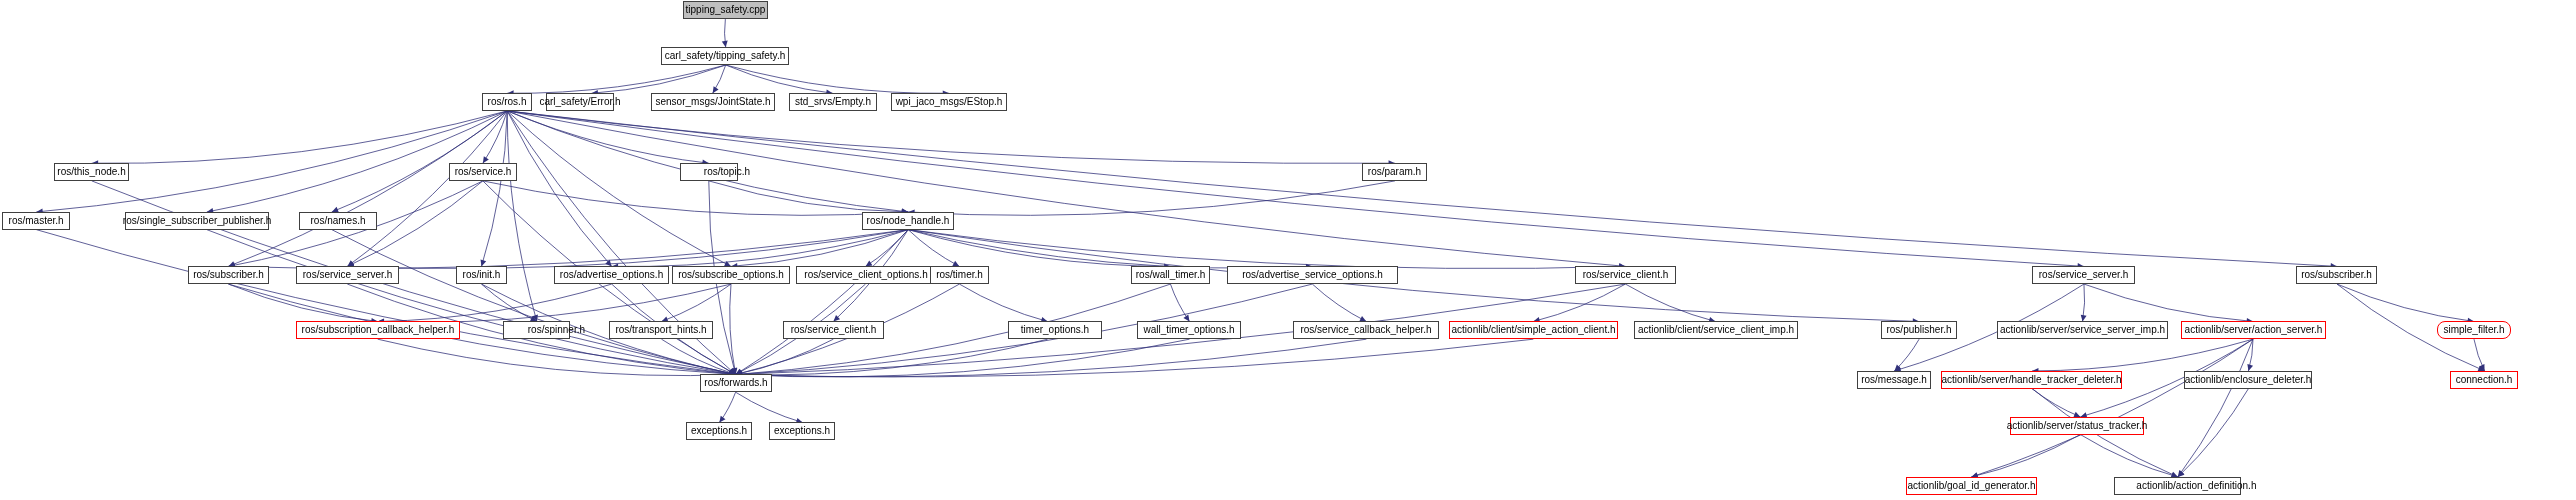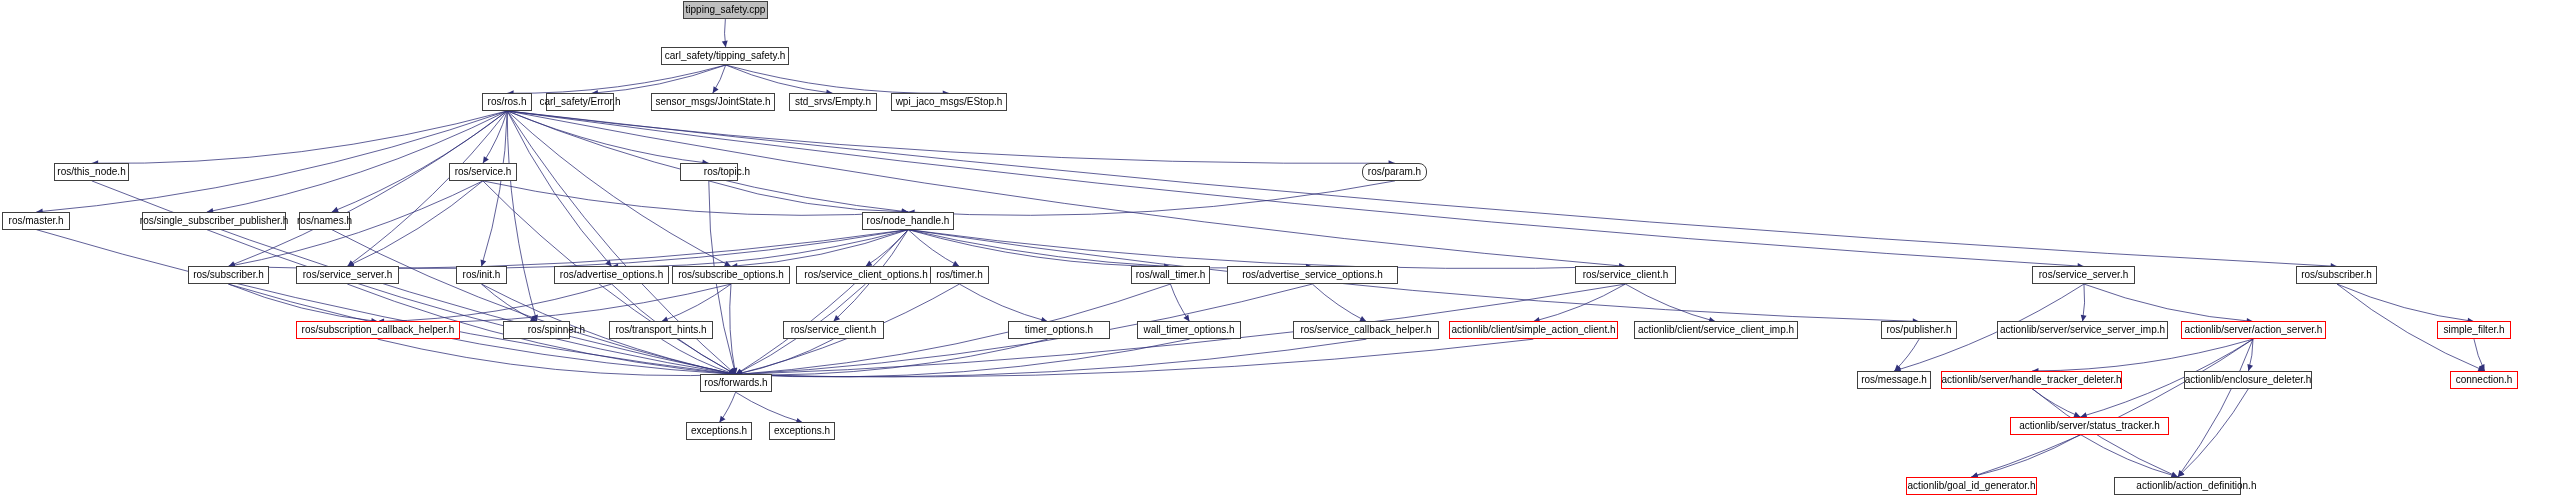--- a/index.html
+++ b/index.html
@@ -252,55 +252,55 @@
       <div class="node root" style="left: 683px; top: 1.4px; width: 85px;">tipping_safety.cpp</div>
       <div class="node" style="left: 661px; top: 47px; width: 128px;">carl_safety/tipping_safety.h</div>
       <div class="node" style="left: 482px; top: 93px; width: 50px;">ros/ros.h</div>
       <div class="node" style="left: 546px; top: 93px; width: 68px;">carl_safety/Error.h</div>
       <div class="node" style="left: 651px; top: 93px; width: 124px;">sensor_msgs/JointState.h</div>
       <div class="node" style="left: 789px; top: 93px; width: 88px;">std_srvs/Empty.h</div>
       <div class="node" style="left: 891px; top: 93px; width: 116px;">wpi_jaco_msgs/EStop.h</div>
       <div class="node" style="left: 54px; top: 163px; width: 75px;">ros/this_node.h</div>
       <div class="node" style="left: 449px; top: 163px; width: 68px;">ros/service.h</div>
       <div class="node" style="left: 680px; top: 163px; width: 58px; padding-left: 40px;">ros/topic.h</div>
-      <div class="node" style="left: 1362px; top: 163px; width: 65px; border-radius: 8px;">ros/param.h</div>
+      <div class="node" style="left: 1362px; top: 163px; width: 65px;">ros/param.h</div>
       <div class="node" style="left: 2.1px; top: 212px; width: 68px;">ros/master.h</div>
-      <div class="node" style="left: 125px; top: 212px; width: 144px; margin-left: 17px;">ros/single_subscriber_publisher.h</div>
-      <div class="node" style="left: 299px; top: 212px; width: 51px; text-align: center;">ros/names.h</div>
+      <div class="node" style="left: 125px; top: 212px; width: 144px;">ros/single_subscriber_publisher.h</div>
+      <div class="node" style="left: 299px; top: 212px; width: 78px; text-align: center;">ros/names.h</div>
       <div class="node" style="left: 862px; top: 212px; width: 92px;">ros/node_handle.h</div>
       <div class="node" style="left: 188px; top: 266px; width: 81px;">ros/subscriber.h</div>
       <div class="node" style="left: 296px; top: 266px; width: 103px;">ros/service_server.h</div>
       <div class="node" style="left: 456px; top: 266px; width: 51px;">ros/init.h</div>
       <div class="node" style="left: 554px; top: 266px; width: 115px;">ros/advertise_options.h</div>
       <div class="node" style="left: 672px; top: 266px; width: 118px;">ros/subscribe_options.h</div>
       <div class="node" style="left: 796px; top: 266px; width: 140px;">ros/service_client_options.h</div>
       <div class="node" style="left: 930px; top: 266px; width: 59px;">ros/timer.h</div>
       <div class="node" style="left: 1131px; top: 266px; width: 79px;">ros/wall_timer.h</div>
       <div class="node" style="left: 1227px; top: 266px; width: 171px;">ros/advertise_service_options.h</div>
       <div class="node" style="left: 1575px; top: 266px; width: 101px;">ros/service_client.h</div>
       <div class="node" style="left: 2032px; top: 266px; width: 103px;">ros/service_server.h</div>
       <div class="node" style="left: 2296px; top: 266px; width: 81px;">ros/subscriber.h</div>
       <div class="node highlight" style="left: 296px; top: 321px; width: 164px;">ros/subscription_callback_helper.h</div>
       <div class="node" style="left: 503px; top: 321px; width: 67px; padding-left: 44px;">ros/spinner.h</div>
       <div class="node" style="left: 609px; top: 321px; width: 104px;">ros/transport_hints.h</div>
       <div class="node" style="left: 783px; top: 321px; width: 101px;">ros/service_client.h</div>
-      <div class="node" style="left: 1008px; top: 321px; width: 102px; text-align: center;">timer_options.h</div>
+      <div class="node" style="left: 1008px; top: 321px; width: 94px; text-align: center;">timer_options.h</div>
       <div class="node" style="left: 1137px; top: 321px; width: 104px;">wall_timer_options.h</div>
       <div class="node" style="left: 1293px; top: 321px; width: 146px;">ros/service_callback_helper.h</div>
       <div class="node highlight" style="left: 1449px; top: 321px; width: 169px;">actionlib/client/simple_action_client.h</div>
       <div class="node" style="left: 1634px; top: 321px; width: 164px;">actionlib/client/service_client_imp.h</div>
       <div class="node" style="left: 1881px; top: 321px; width: 76px;">ros/publisher.h</div>
       <div class="node" style="left: 1997px; top: 321px; width: 171px;">actionlib/server/service_server_imp.h</div>
       <div class="node highlight" style="left: 2181px; top: 321px; width: 145px;">actionlib/server/action_server.h</div>
-      <div class="node highlight" style="left: 2437px; top: 321px; width: 74px;">simple_filter.h</div>
+      <div class="node highlight" style="left: 2437px; top: 321px; width: 74px; border-radius: 8px;">simple_filter.h</div>
       <div class="node" style="left: 700px; top: 374px; width: 72px;">ros/forwards.h</div>
       <div class="node" style="left: 1857px; top: 371px; width: 74px;">ros/message.h</div>
       <div class="node highlight" style="left: 1941px; top: 371px; width: 181px;">actionlib/server/handle_tracker_deleter.h</div>
       <div class="node" style="left: 2184px; top: 371px; width: 128px;">actionlib/enclosure_deleter.h</div>
       <div class="node highlight" style="left: 2450px; top: 371px; width: 68px;">connection.h</div>
       <div class="node" style="left: 686px; top: 422px; width: 66px;">exceptions.h</div>
       <div class="node" style="left: 769px; top: 422px; width: 66px;">exceptions.h</div>
-      <div class="node highlight" style="left: 2010px; top: 417px; width: 159px;">actionlib/server/status_tracker.h</div>
+      <div class="node highlight" style="left: 2010px; top: 417px; width: 134px;">actionlib/server/status_tracker.h</div>
       <div class="node highlight" style="left: 1906px; top: 477px; width: 131px;">actionlib/goal_id_generator.h</div>
       <div class="node" style="left: 2114px; top: 477px; width: 127px; padding-left: 42px;">actionlib/action_definition.h</div>
     </div>
 </div>
 
 
 </body></html>

